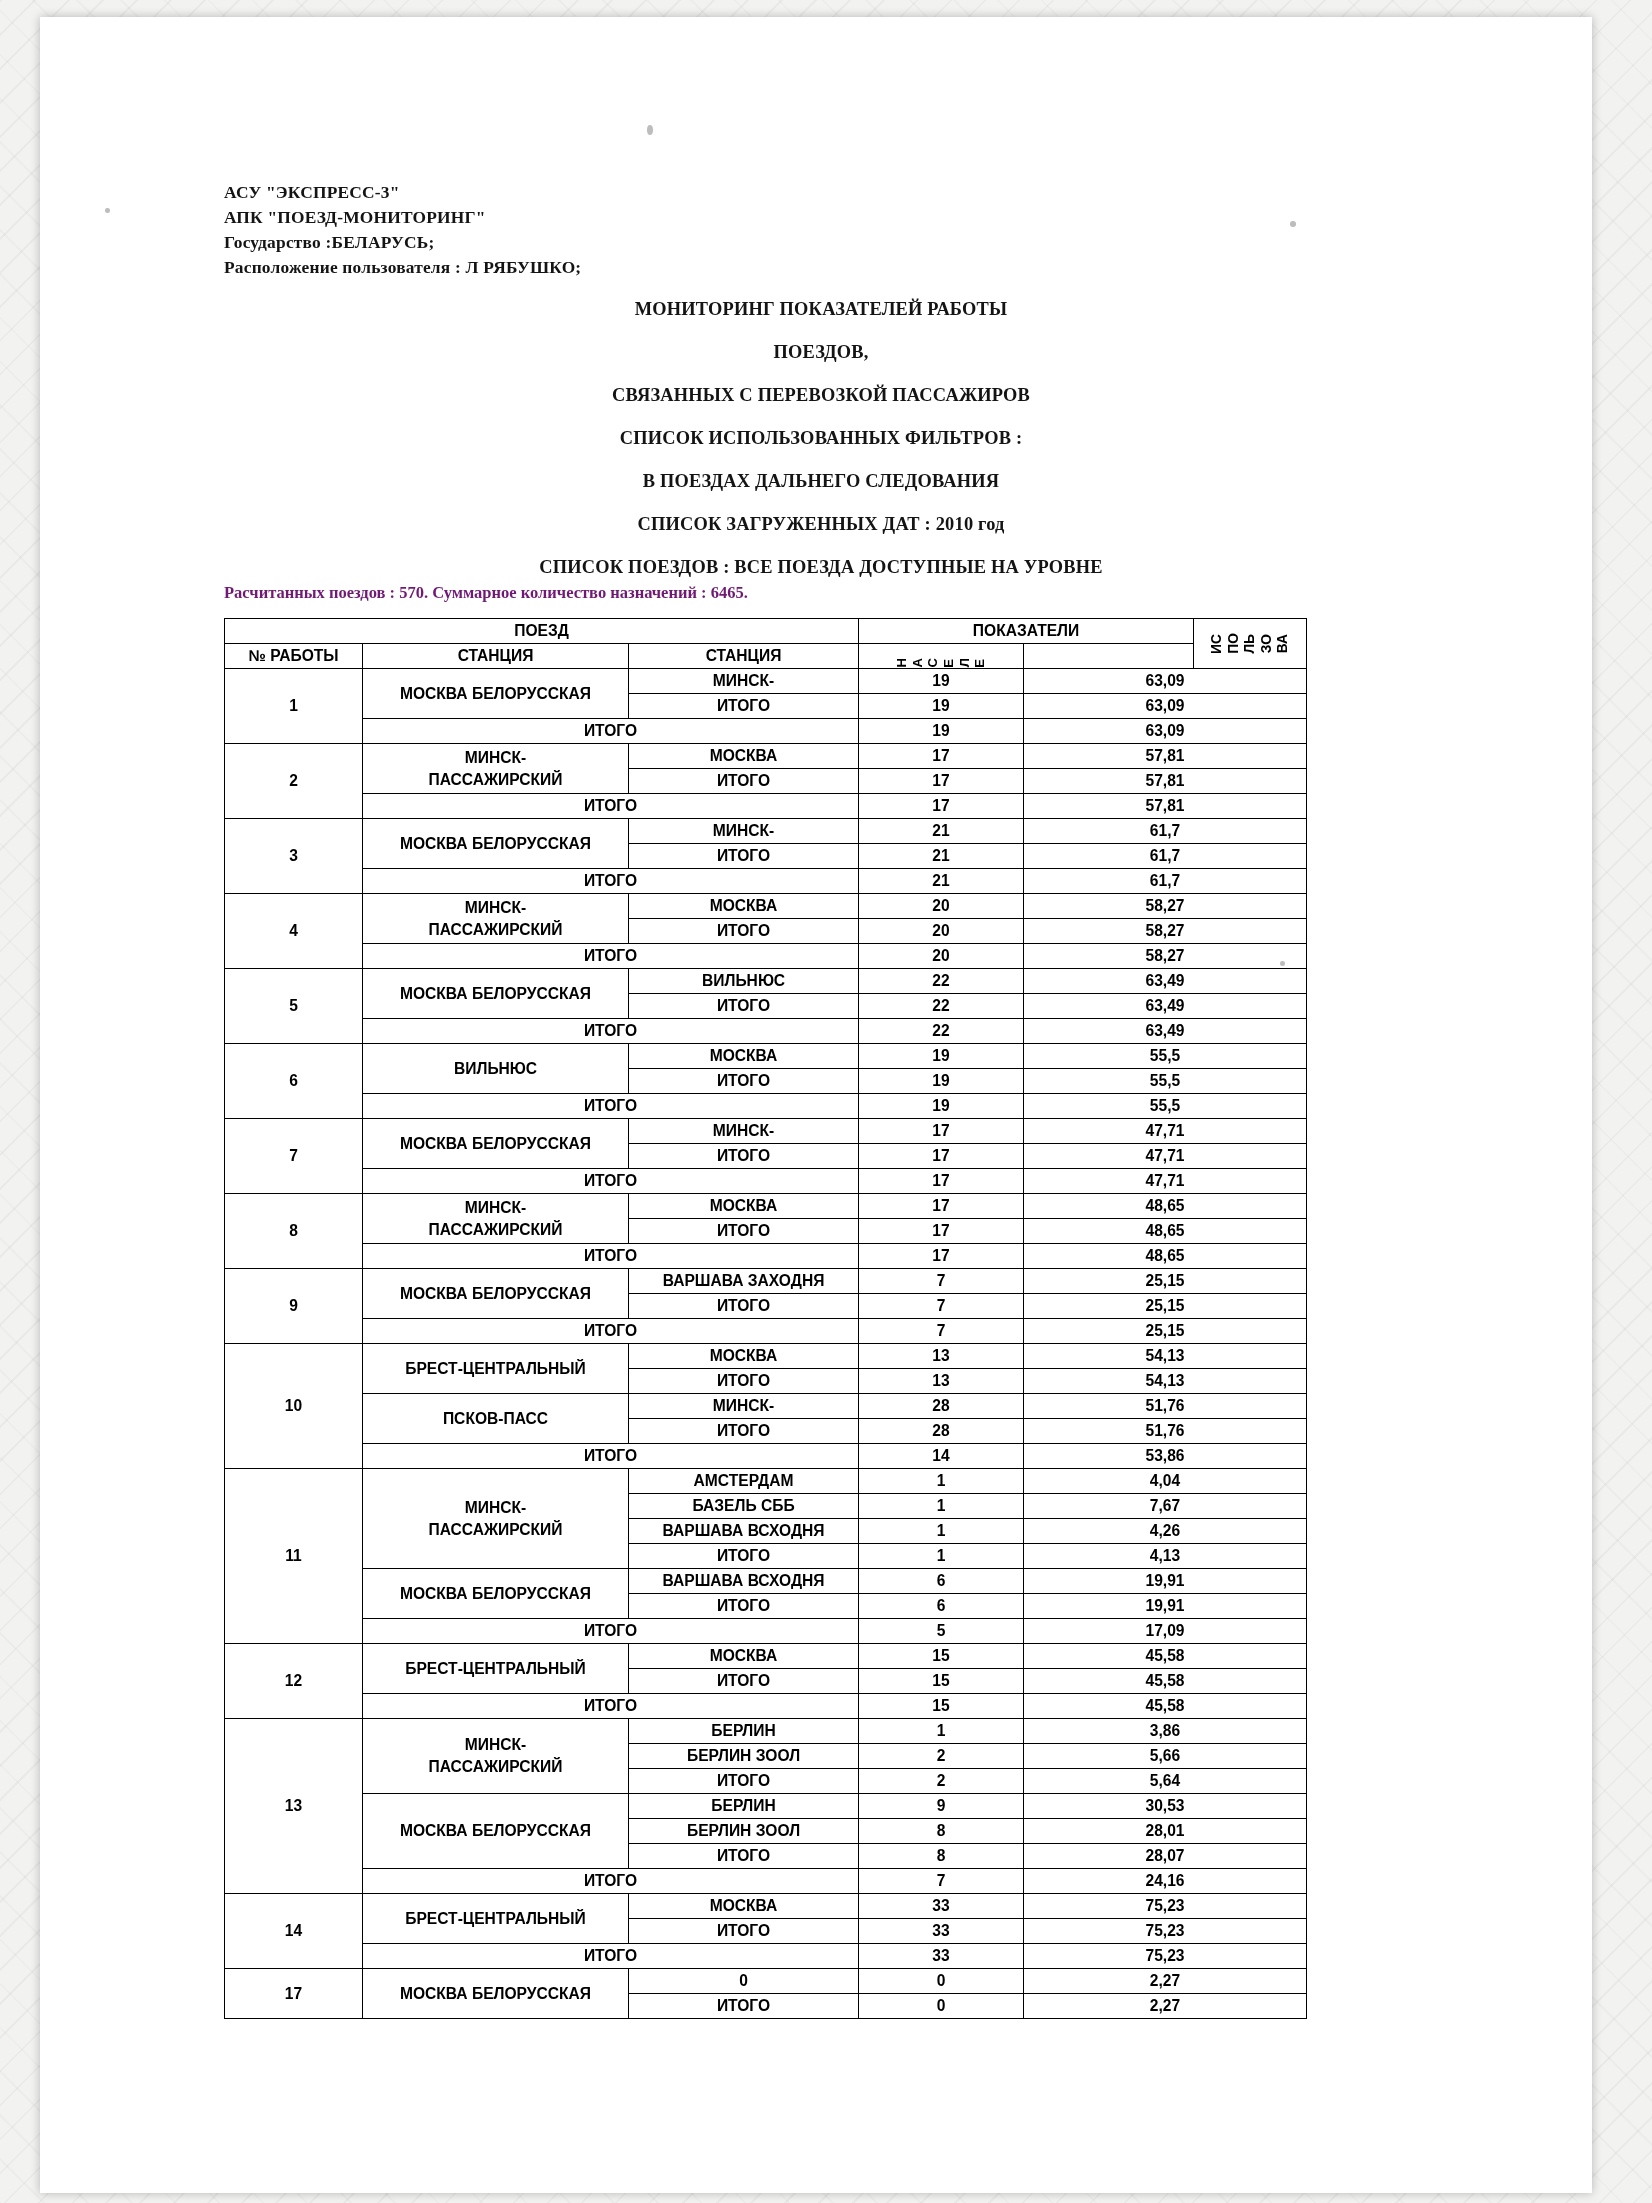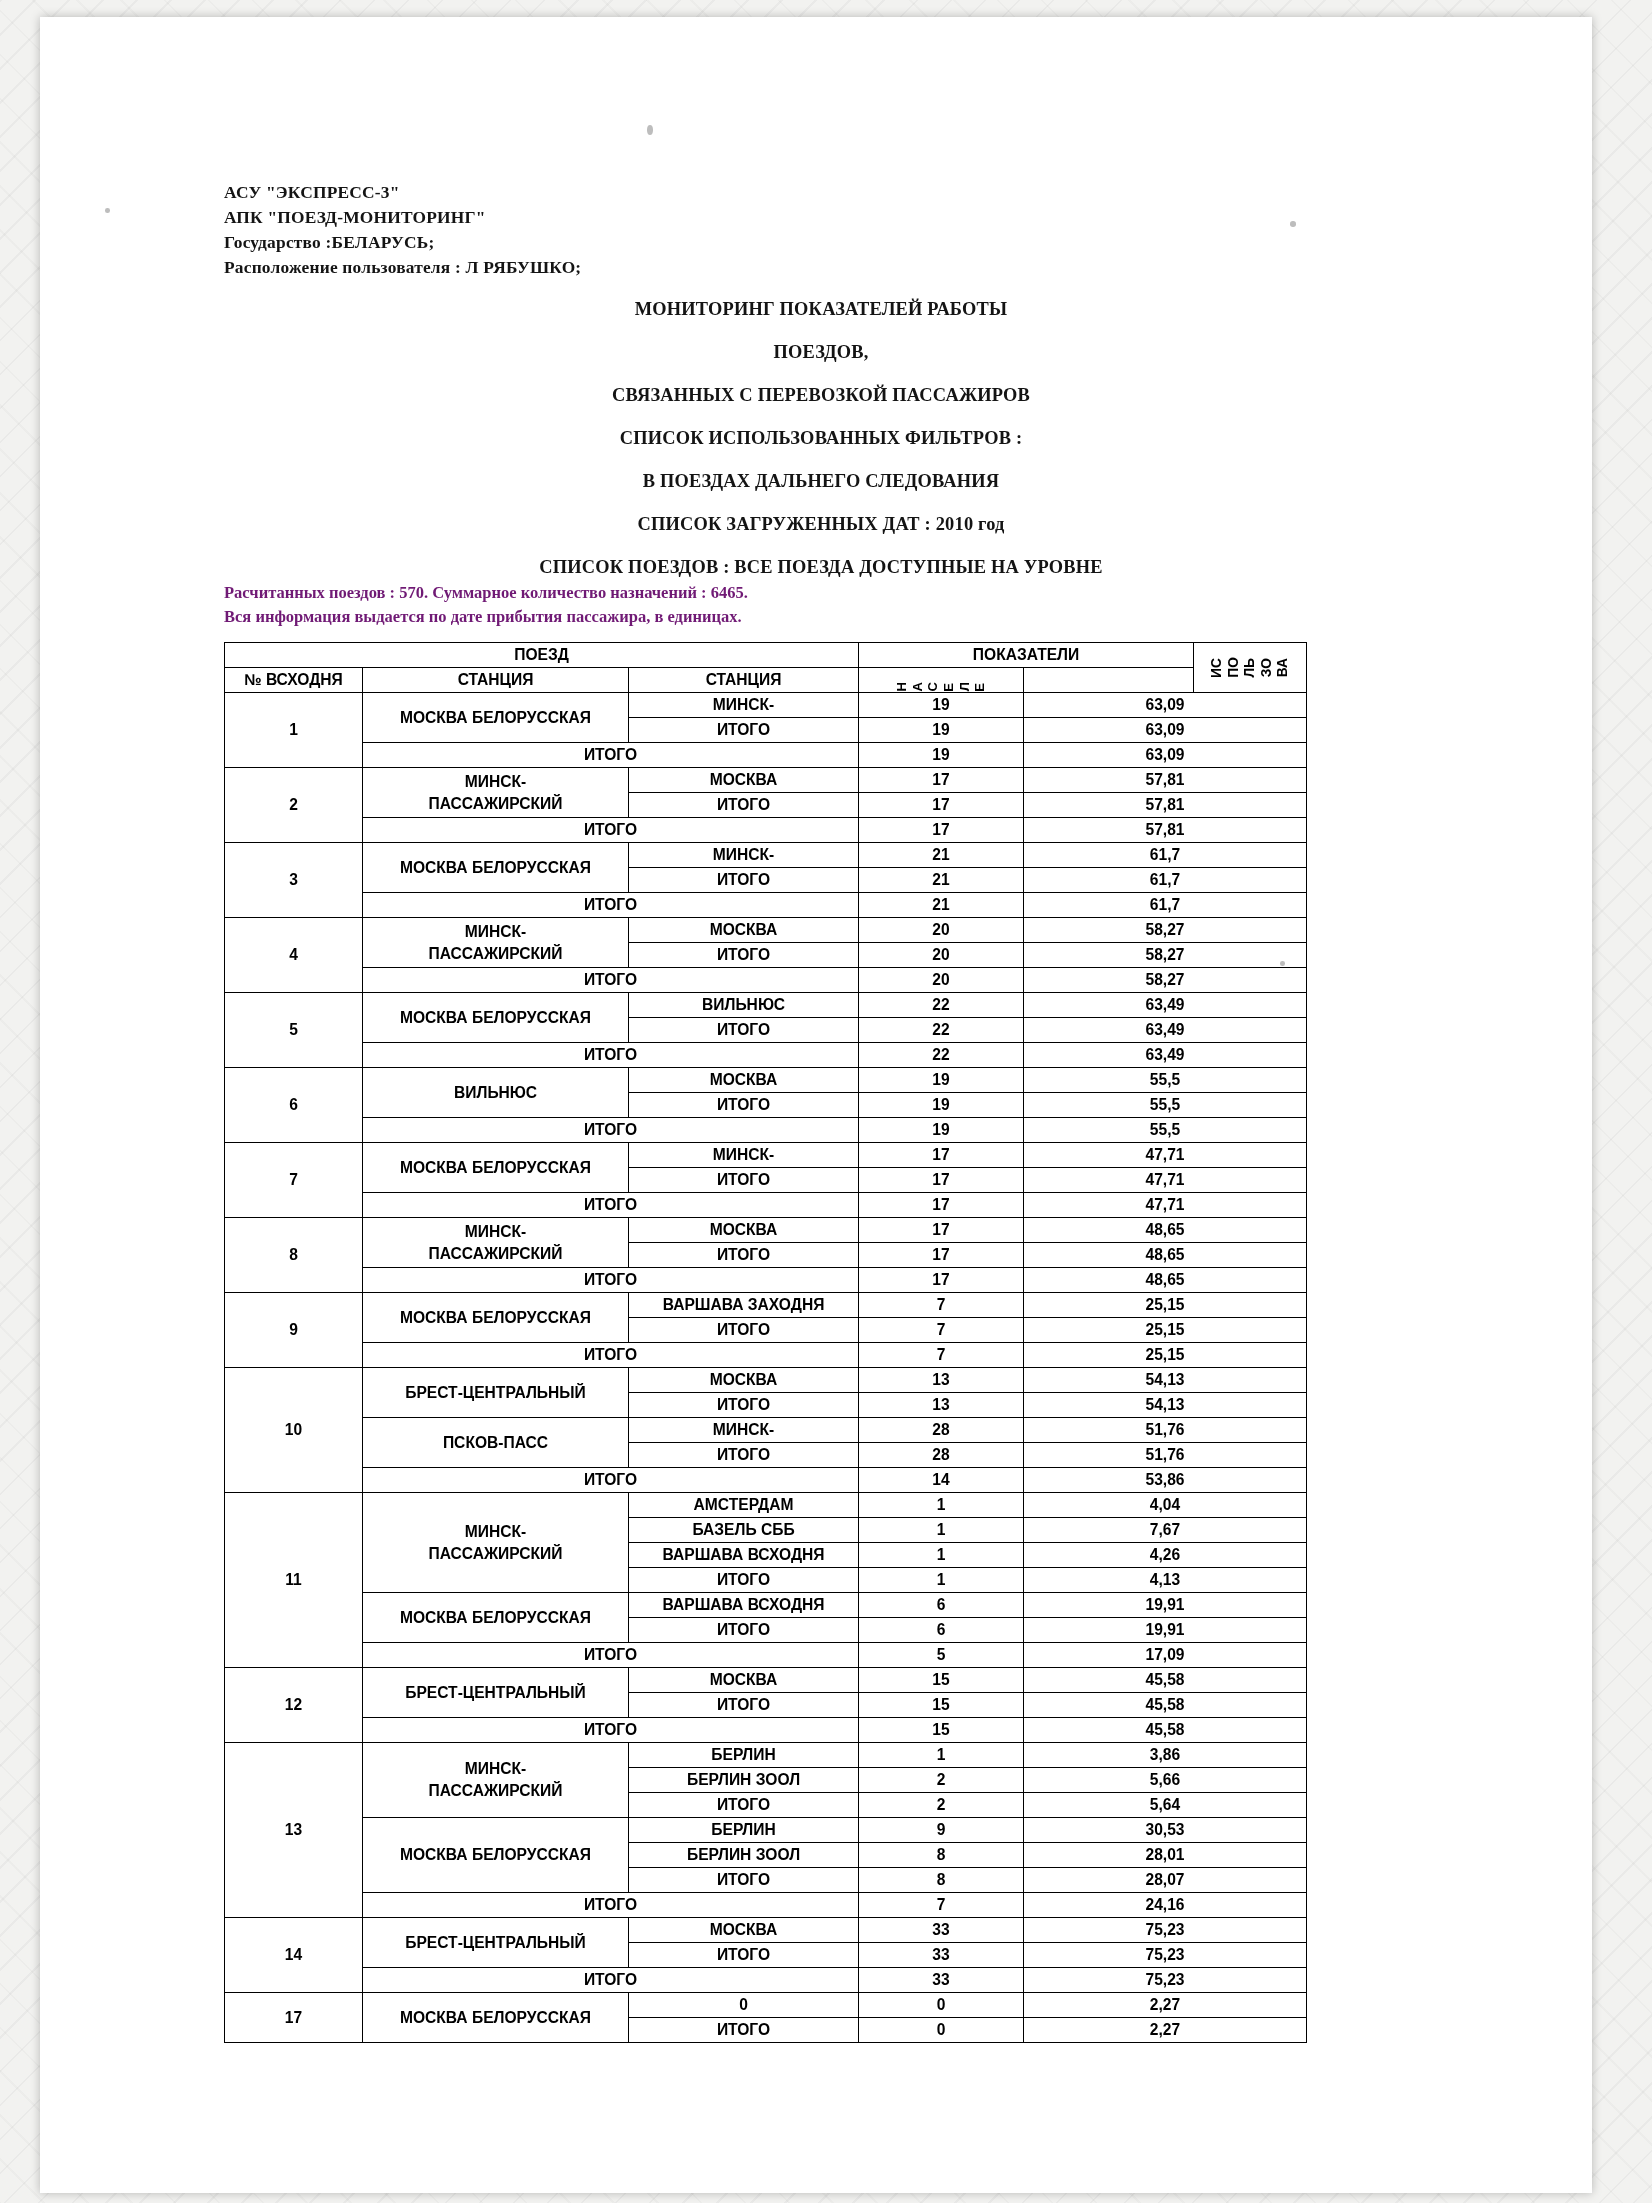--- a/index.html
+++ b/index.html
@@ -175,21 +175,20 @@
       <div class="hdr-line">МОНИТОРИНГ ПОКАЗАТЕЛЕЙ РАБОТЫ</div>
       <div class="hdr-line">ПОЕЗДОВ,</div>
       <div class="hdr-line">СВЯЗАННЫХ С ПЕРЕВОЗКОЙ ПАССАЖИРОВ</div>
       <div class="hdr-line">СПИСОК ИСПОЛЬЗОВАННЫХ ФИЛЬТРОВ :</div>
       <div class="hdr-line">В ПОЕЗДАХ ДАЛЬНЕГО СЛЕДОВАНИЯ</div>
       <div class="hdr-line">СПИСОК ЗАГРУЖЕННЫХ ДАТ :  2010 год</div>
       <div class="hdr-line">СПИСОК ПОЕЗДОВ : ВСЕ ПОЕЗДА ДОСТУПНЫЕ НА УРОВНЕ</div>
     </div>
 
     <div class="sub-line">Расчитанных поездов : 570. Суммарное количество назначений : 6465.</div>
-    <div class="sub-line">Вся информация выдается по дате прибытия пассажира, в единицах.</div>
 
     <table class="report">
       <colgroup>
         <col class="col-num">
           <col class="col-st1">
           <col class="col-st2">
         <col class="col-ind">
           <col class="col-val">
           <col class="col-rot">
       </colgroup>
@@ -201,21 +200,21 @@
             <div class="rot-inner" id="usage-letters">
                 <span class="rot-letter">ИС</span>
                 <span class="rot-letter">ПО</span>
                 <span class="rot-letter">ЛЬ</span>
                 <span class="rot-letter">ЗО</span>
                 <span class="rot-letter">ВА</span>
               </div>
           </th>
         </tr>
         <tr>
-          <th>№ ВСХОДНЯ</th>
+          <th>№ РАБОТЫ</th>
           <th>СТАНЦИЯ</th>
           <th>СТАНЦИЯ</th>
           <th class="ind-head-cell">
             <div class="ind-head-inner" id="ind-letters">
                 <span class="rot-letter">Н</span>
                 <span class="rot-letter">А</span>
                 <span class="rot-letter">С</span>
                 <span class="rot-letter">Е</span>
                 <span class="rot-letter">Л</span>
                 <span class="rot-letter">Е</span>

